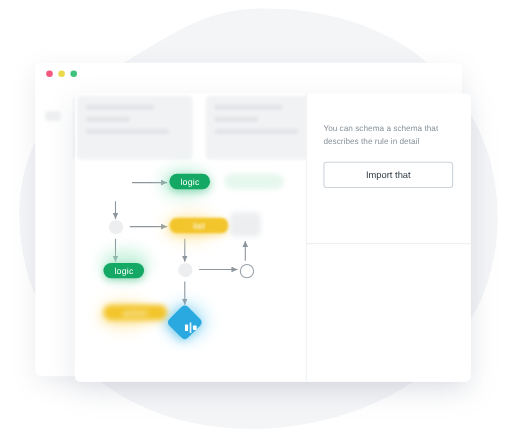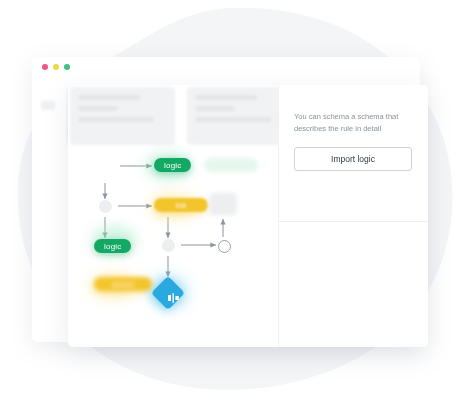--- a/index.html
+++ b/index.html
@@ -390,17 +390,17 @@
     </div>
   </div>
 
   <div id="right-panel">
     <div class="panel-edge"></div>
     <div class="panel-sep" style="top:136px;"></div>
 
 
     <div class="panel-section" style="padding-top:26px;">
       <p class="panel-desc" style="margin-top:0;">You can schema a schema that describes the rule in detail</p>
-      <div class="btn btn-outline">Import logic</div>
+      <div class="btn btn-outline">Import that</div>
     </div>
   </div>
 
 </div>
 
 </body></html>

